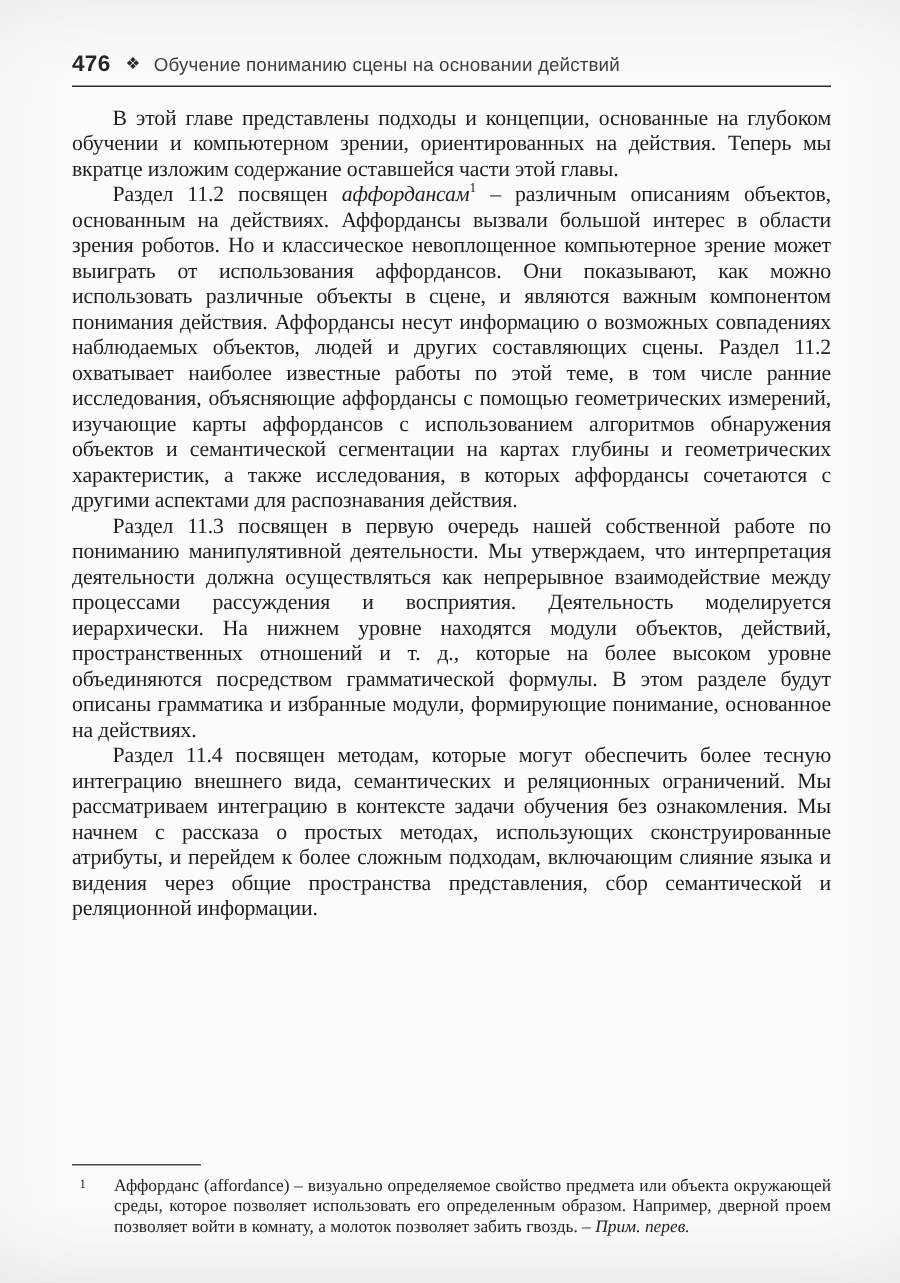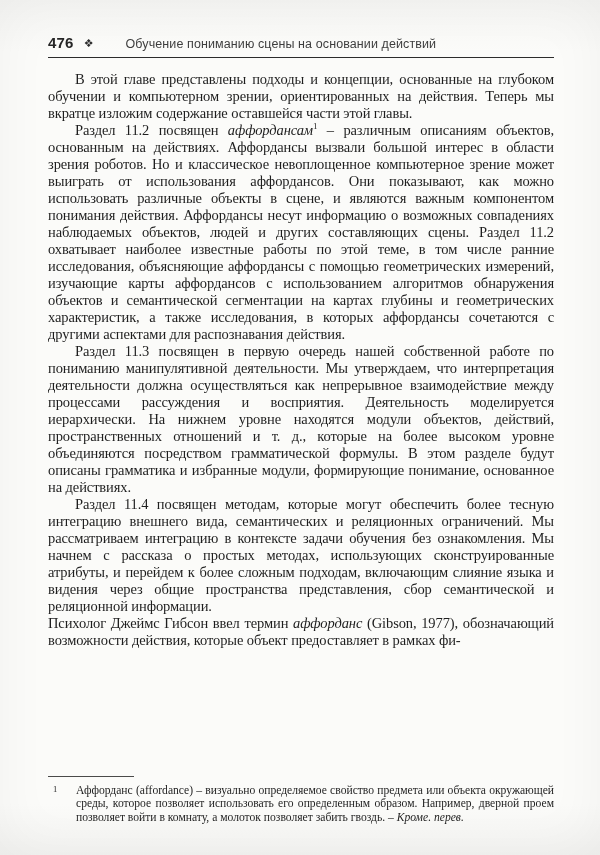--- a/index.html
+++ b/index.html
@@ -14,21 +14,21 @@
     font-family:"Liberation Serif","DejaVu Serif",serif;
   }
   .content{padding:34px 46px 0 48px;}
   
   .hdr{
     display:flex;align-items:baseline;
     font-family:"Liberation Sans","DejaVu Sans",sans-serif;
   }
   .hdr .pgnum{font-weight:700;font-size:15px;color:#262626;letter-spacing:.2px;}
   .hdr .orn{font-size:11px;color:#2d2d2d;margin:0 9px 0 10px;position:relative;top:-1px;}
-  .hdr .rtitle{font-size:12.5px;color:#3e3e3e;letter-spacing:.1px;margin-left:23px;}
+  .hdr .rtitle{font-size:12.5px;color:#3e3e3e;letter-spacing:.1px;}
   .hdr-rule{border:none;border-top:1.4px solid #2c2c2c;margin:6px 0 0 0;}
   
   .bodytext{margin-top:13px;font-size:14.5px;line-height:17px;text-align:justify;letter-spacing:-0.1px;}
   .bodytext p,.sect p{margin:0;}
   .bodytext p.indent{text-indent:27px;}
   .bodytext sup,.sect sup{font-size:62%;line-height:0;vertical-align:super;}
   em{font-style:italic;}
   
   .sect-h{
     margin:27px 0 15px 0;
@@ -66,25 +66,22 @@
     <hr class="hdr-rule">
 
     <div class="bodytext" id="body-paragraphs">
         <p class="indent"><span>В этой главе представлены подходы и концепции, основанные на глубоком обучении и компьютерном зрении, ориентированных на действия. Теперь мы вкратце изложим содержание оставшейся части этой главы.</span></p>
         <p class="indent"><span>Раздел 11.2 посвящен </span><em>аффордансам</em><sup>1</sup><span> – различным описаниям объектов, основанным на действиях. Аффордансы вызвали большой интерес в области зрения роботов. Но и классическое невоплощенное компьютерное зрение может выиграть от использования аффордансов. Они показывают, как можно использовать различные объекты в сцене, и являются важным компонентом понимания действия. Аффордансы несут информацию о возможных совпадениях наблюдаемых объектов, людей и других составляющих сцены. Раздел 11.2 охватывает наиболее известные работы по этой теме, в том числе ранние исследования, объясняющие аффордансы с помощью геометрических измерений, изучающие карты аффордансов с использованием алгоритмов обнаружения объектов и семантической сегментации на картах глубины и геометрических характеристик, а также исследования, в которых аффордансы сочетаются с другими аспектами для распознавания действия.</span></p>
         <p class="indent"><span>Раздел 11.3 посвящен в первую очередь нашей собственной работе по пониманию манипулятивной деятельности. Мы утверждаем, что интерпретация деятельности должна осуществляться как непрерывное взаимодействие между процессами рассуждения и восприятия. Деятельность моделируется иерархически. На нижнем уровне находятся модули объектов, действий, пространственных отношений и т. д., которые на более высоком уровне объединяются посредством грамматической формулы. В этом разделе будут описаны грамматика и избранные модули, формирующие понимание, основанное на действиях.</span></p>
         <p class="indent"><span>Раздел 11.4 посвящен методам, которые могут обеспечить более тесную интеграцию внешнего вида, семантических и реляционных ограничений. Мы рассматриваем интеграцию в контексте задачи обучения без ознакомления. Мы начнем с рассказа о простых методах, использующих сконструированные атрибуты, и перейдем к более сложным подходам, включающим слияние языка и видения через общие пространства представления, сбор семантической и реляционной информации.</span></p>
       </div>
 
 
-    <div class="sect" id="section-paragraphs">
-        <p class=""><span>Психолог Джеймс Гибсон ввел термин </span><em>аффорданс</em><span> (Gibson, 1977), обозначающий возможности действия, которые объект предоставляет в рамках фи-</span></p>
-      </div>
   </div>
 
   <div class="fnarea">
     <div class="fn-rule"></div>
     <div class="footnote">
       <sup class="fn-marker">1</sup>
-      <span id="footnote-text"><span>Аффорданс (affordance) – визуально определяемое свойство предмета или объекта окружающей среды, которое позволяет использовать его определенным образом. Например, дверной проем позволяет войти в комнату, а молоток позволяет забить гвоздь. – </span><em>Кроме. перев.</em></span>
+      <span id="footnote-text"><span>Аффорданс (affordance) – визуально определяемое свойство предмета или объекта окружающей среды, которое позволяет использовать его определенным образом. Например, дверной проем позволяет войти в комнату, а молоток позволяет забить гвоздь. – </span><em>Прим. перев.</em></span>
     </div>
   </div>
 </div>
 
 </body></html>

